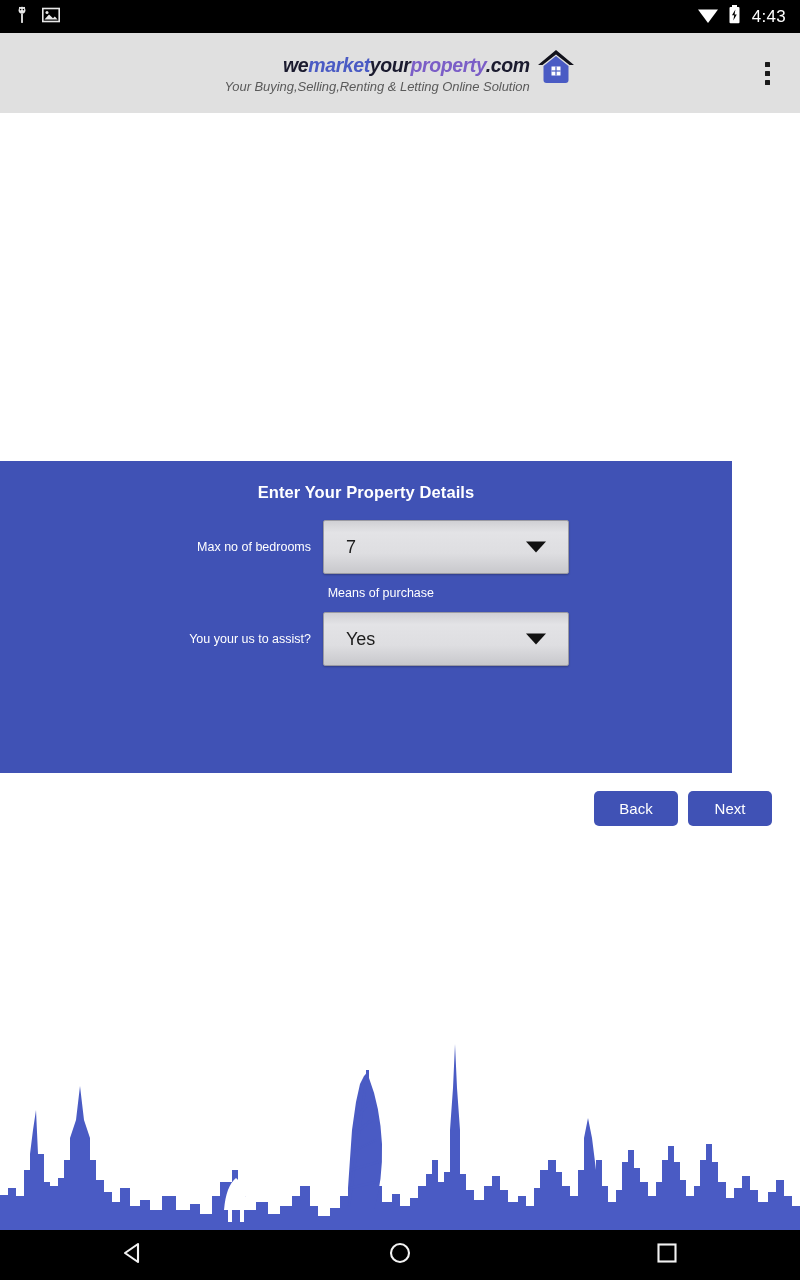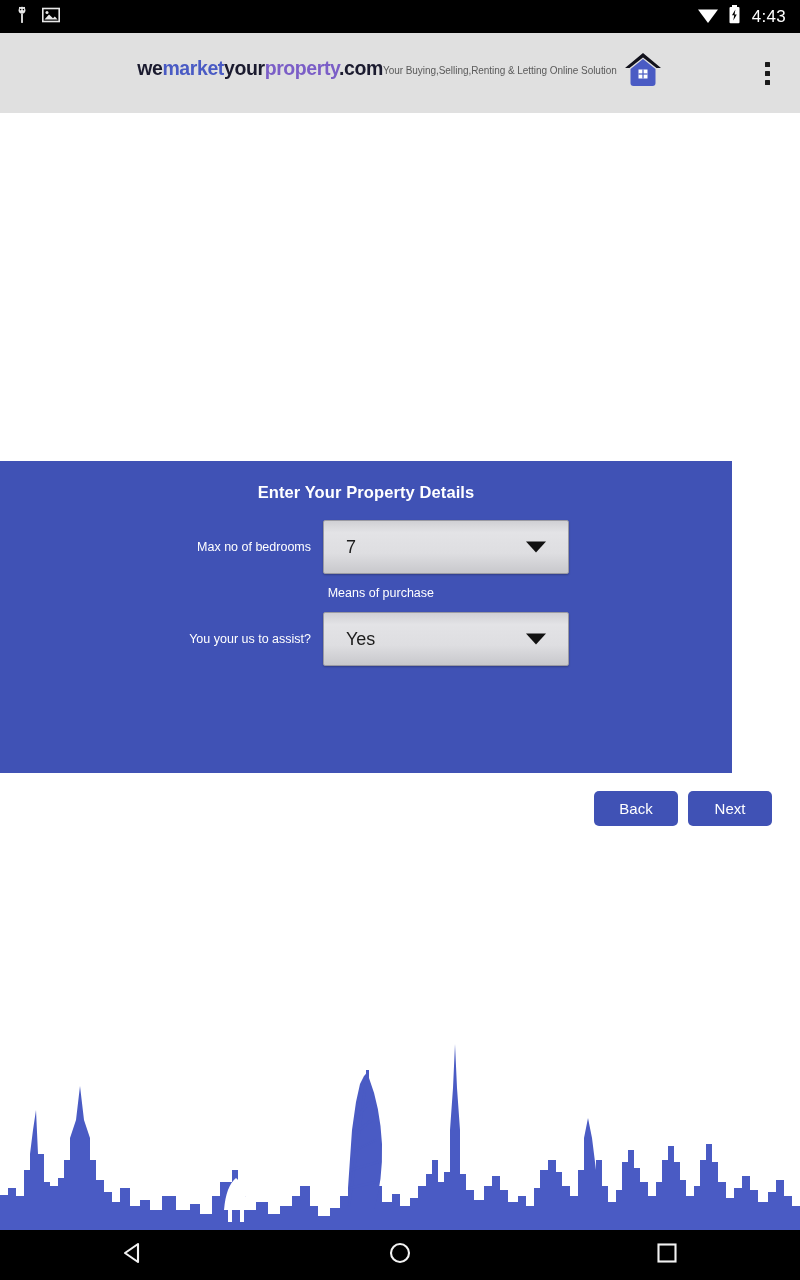--- a/index.html
+++ b/index.html
@@ -23,30 +23,30 @@
     color:#fff; font-size:17px; font-weight:400; letter-spacing:.3px;
     font-family:"Liberation Sans", sans-serif; padding-left:2px;
   }
 
   
   .app-header{
     position:absolute; top:33px; left:0; width:800px; height:80px;
     background:#e0e0e0; display:flex; align-items:center; justify-content:center;
   }
   .logo-wrap{ display:flex; align-items:flex-start; gap:6px; }
-  .logo-text{ display:flex; flex-direction:row; align-items:center; padding-top:4px;}
+  .logo-text{ display:flex; flex-direction:column; align-items:flex-end; padding-top:4px;font-style:italic;}
   .logo-main{
     font-size:19.5px; font-weight:bold; letter-spacing:-0.4px; line-height:1;
     white-space:nowrap; font-family:"Liberation Sans", sans-serif;
   }
   .logo-main .dk{ color:#1b1b2f; }
   .logo-main .bl{ color:#4a5bc4; }
   .logo-main .pp{ color:#7b5ec7; }
   .logo-sub{
-    font-size:10px; color:#5a5a5a; letter-spacing:-0.05px; margin-top:4px;
+    font-size:13px; color:#5a5a5a; letter-spacing:-0.05px; margin-top:4px;
     white-space:nowrap; font-family:"Liberation Sans", sans-serif;
   }
   .logo-house{ width:40px; height:40px; margin-top:-4px; }
 
   .overflow-btn{
     position:absolute; right:12px; top:50%; transform:translateY(-50%);
     width:42px; height:48px; display:flex; flex-direction:column;
     align-items:center; justify-content:center; gap:4px;
   }
   .dot{ width:5px; height:5px; background:#1a1a1a; border-radius:0.5px; }

